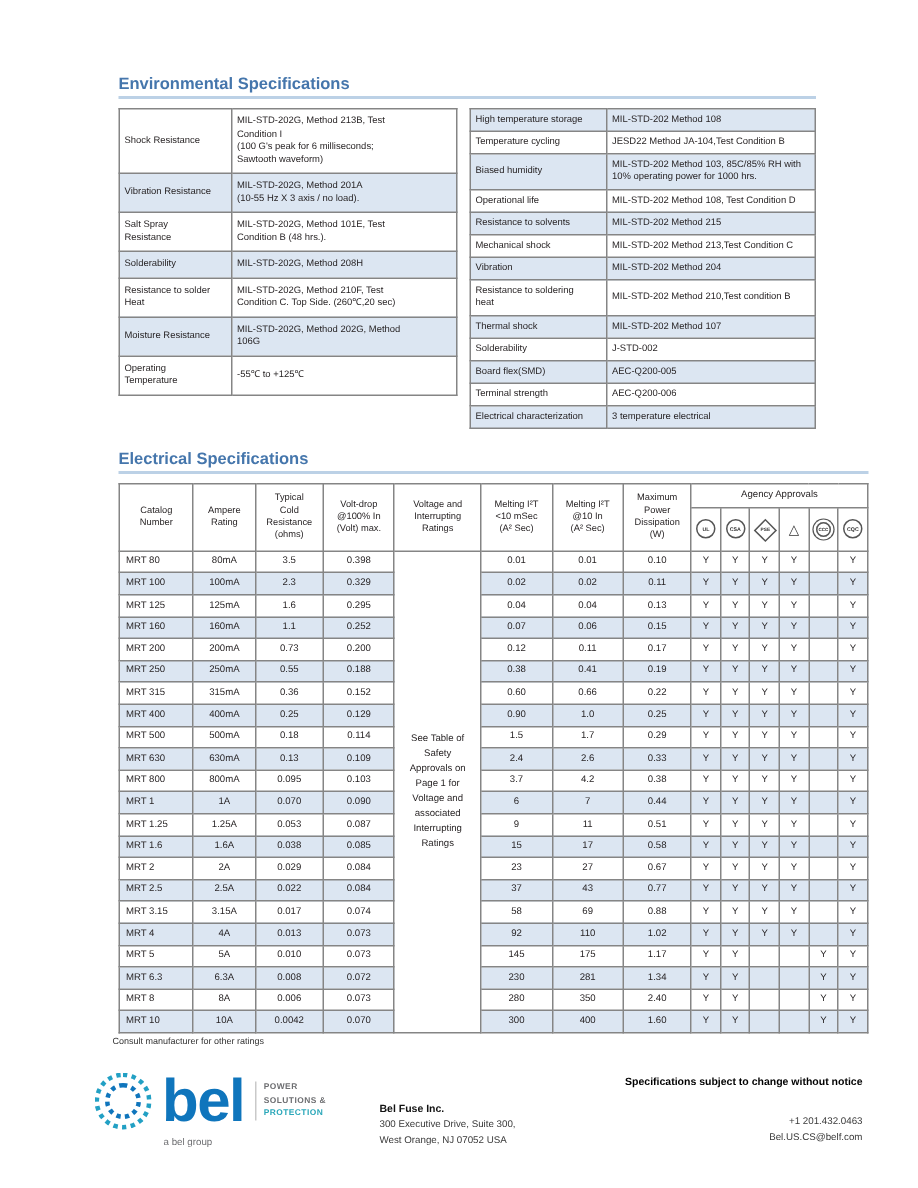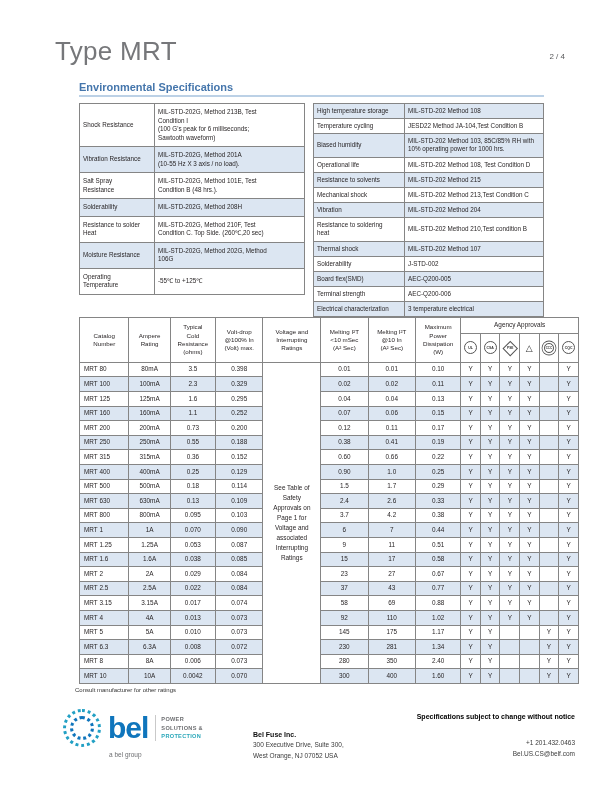--- a/index.html
+++ b/index.html
@@ -60,38 +60,34 @@
   .plain{border:none;width:12px;height:12px;}
   .plain .cg{font-size:9px;font-weight:normal;}
 
   .table-note{font-size:6px;color:#333;margin:3px 0 0 20px;}
 
   .footer{display:flex;margin-top:16px;margin-left:8px;}
   .f-left{width:190px;}
   .logo-row{display:flex;align-items:center;}
   .logo-dots{width:32px;height:32px;border-radius:50%;border:3px dotted #22a0c4;position:relative;margin-right:7px;flex:0 0 auto;}
   .logo-dots::before{content:"";position:absolute;inset:4px;border-radius:50%;border:3px dotted #0f75bc;}
-  .logo-bel{font-size:30px;font-weight:bold;color:#0f75bc;line-height:1;letter-spacing:-1px;margin-right:7px;}
+  .logo-bel{font-size:40px;font-weight:bold;color:#0f75bc;line-height:1;letter-spacing:-1px;margin-right:7px;}
   .logo-tag{font-size:5.6px;font-weight:bold;color:#6d6e71;line-height:1.55;border-left:1px solid #c9c9c9;padding-left:5px;letter-spacing:.3px;}
   .logo-tag .teal{color:#2aa7b9;}
   .logo-sub{font-size:6.5px;color:#6d6e71;margin:4px 0 0 46px;}
   .f-center{width:148px;font-size:6.5px;color:#3a3a3a;line-height:1.65;padding-top:20px;}
   .f-company{font-weight:bold;font-size:7px;color:#111;}
   .f-right{flex:1;text-align:right;font-size:6.5px;color:#3a3a3a;line-height:1.7;padding-top:2px;}
   .f-notice{font-weight:bold;font-size:7px;color:#000;margin-bottom:14px;}
 </style>
 </head>
 <body>
 
 <div class="page">
 
-  <div class="header-row">
-    <div class="title">Type MRT</div>
-    <div class="page-num">2 / 4</div>
-  </div>
 
   <div class="section">
     <div class="sec-heading env">Environmental Specifications</div>
     <div class="env-wrap">
       <table class="env env-left">
         <tbody id="env-left-body">
             <tr>
               <td class="lbl">Shock Resistance</td>
               <td class="val">MIL-STD-202G, Method 213B, Test
 Condition I
@@ -186,20 +182,21 @@
             <tr>
               <td class="lbl">Electrical characterization</td>
               <td class="val">3 temperature electrical</td>
             </tr>
           </tbody>
       </table>
     </div>
   </div>
 
   <div class="section">
+    <div class="sec-heading elec-h">Electrical Specifications</div>
     <table class="elec">
       <colgroup>
         <col style="width:48px">
           <col style="width:40px">
           <col style="width:44px">
           <col style="width:46px">
         <col style="width:56px">
           <col style="width:46px">
           <col style="width:46px">
           <col style="width:44px">

